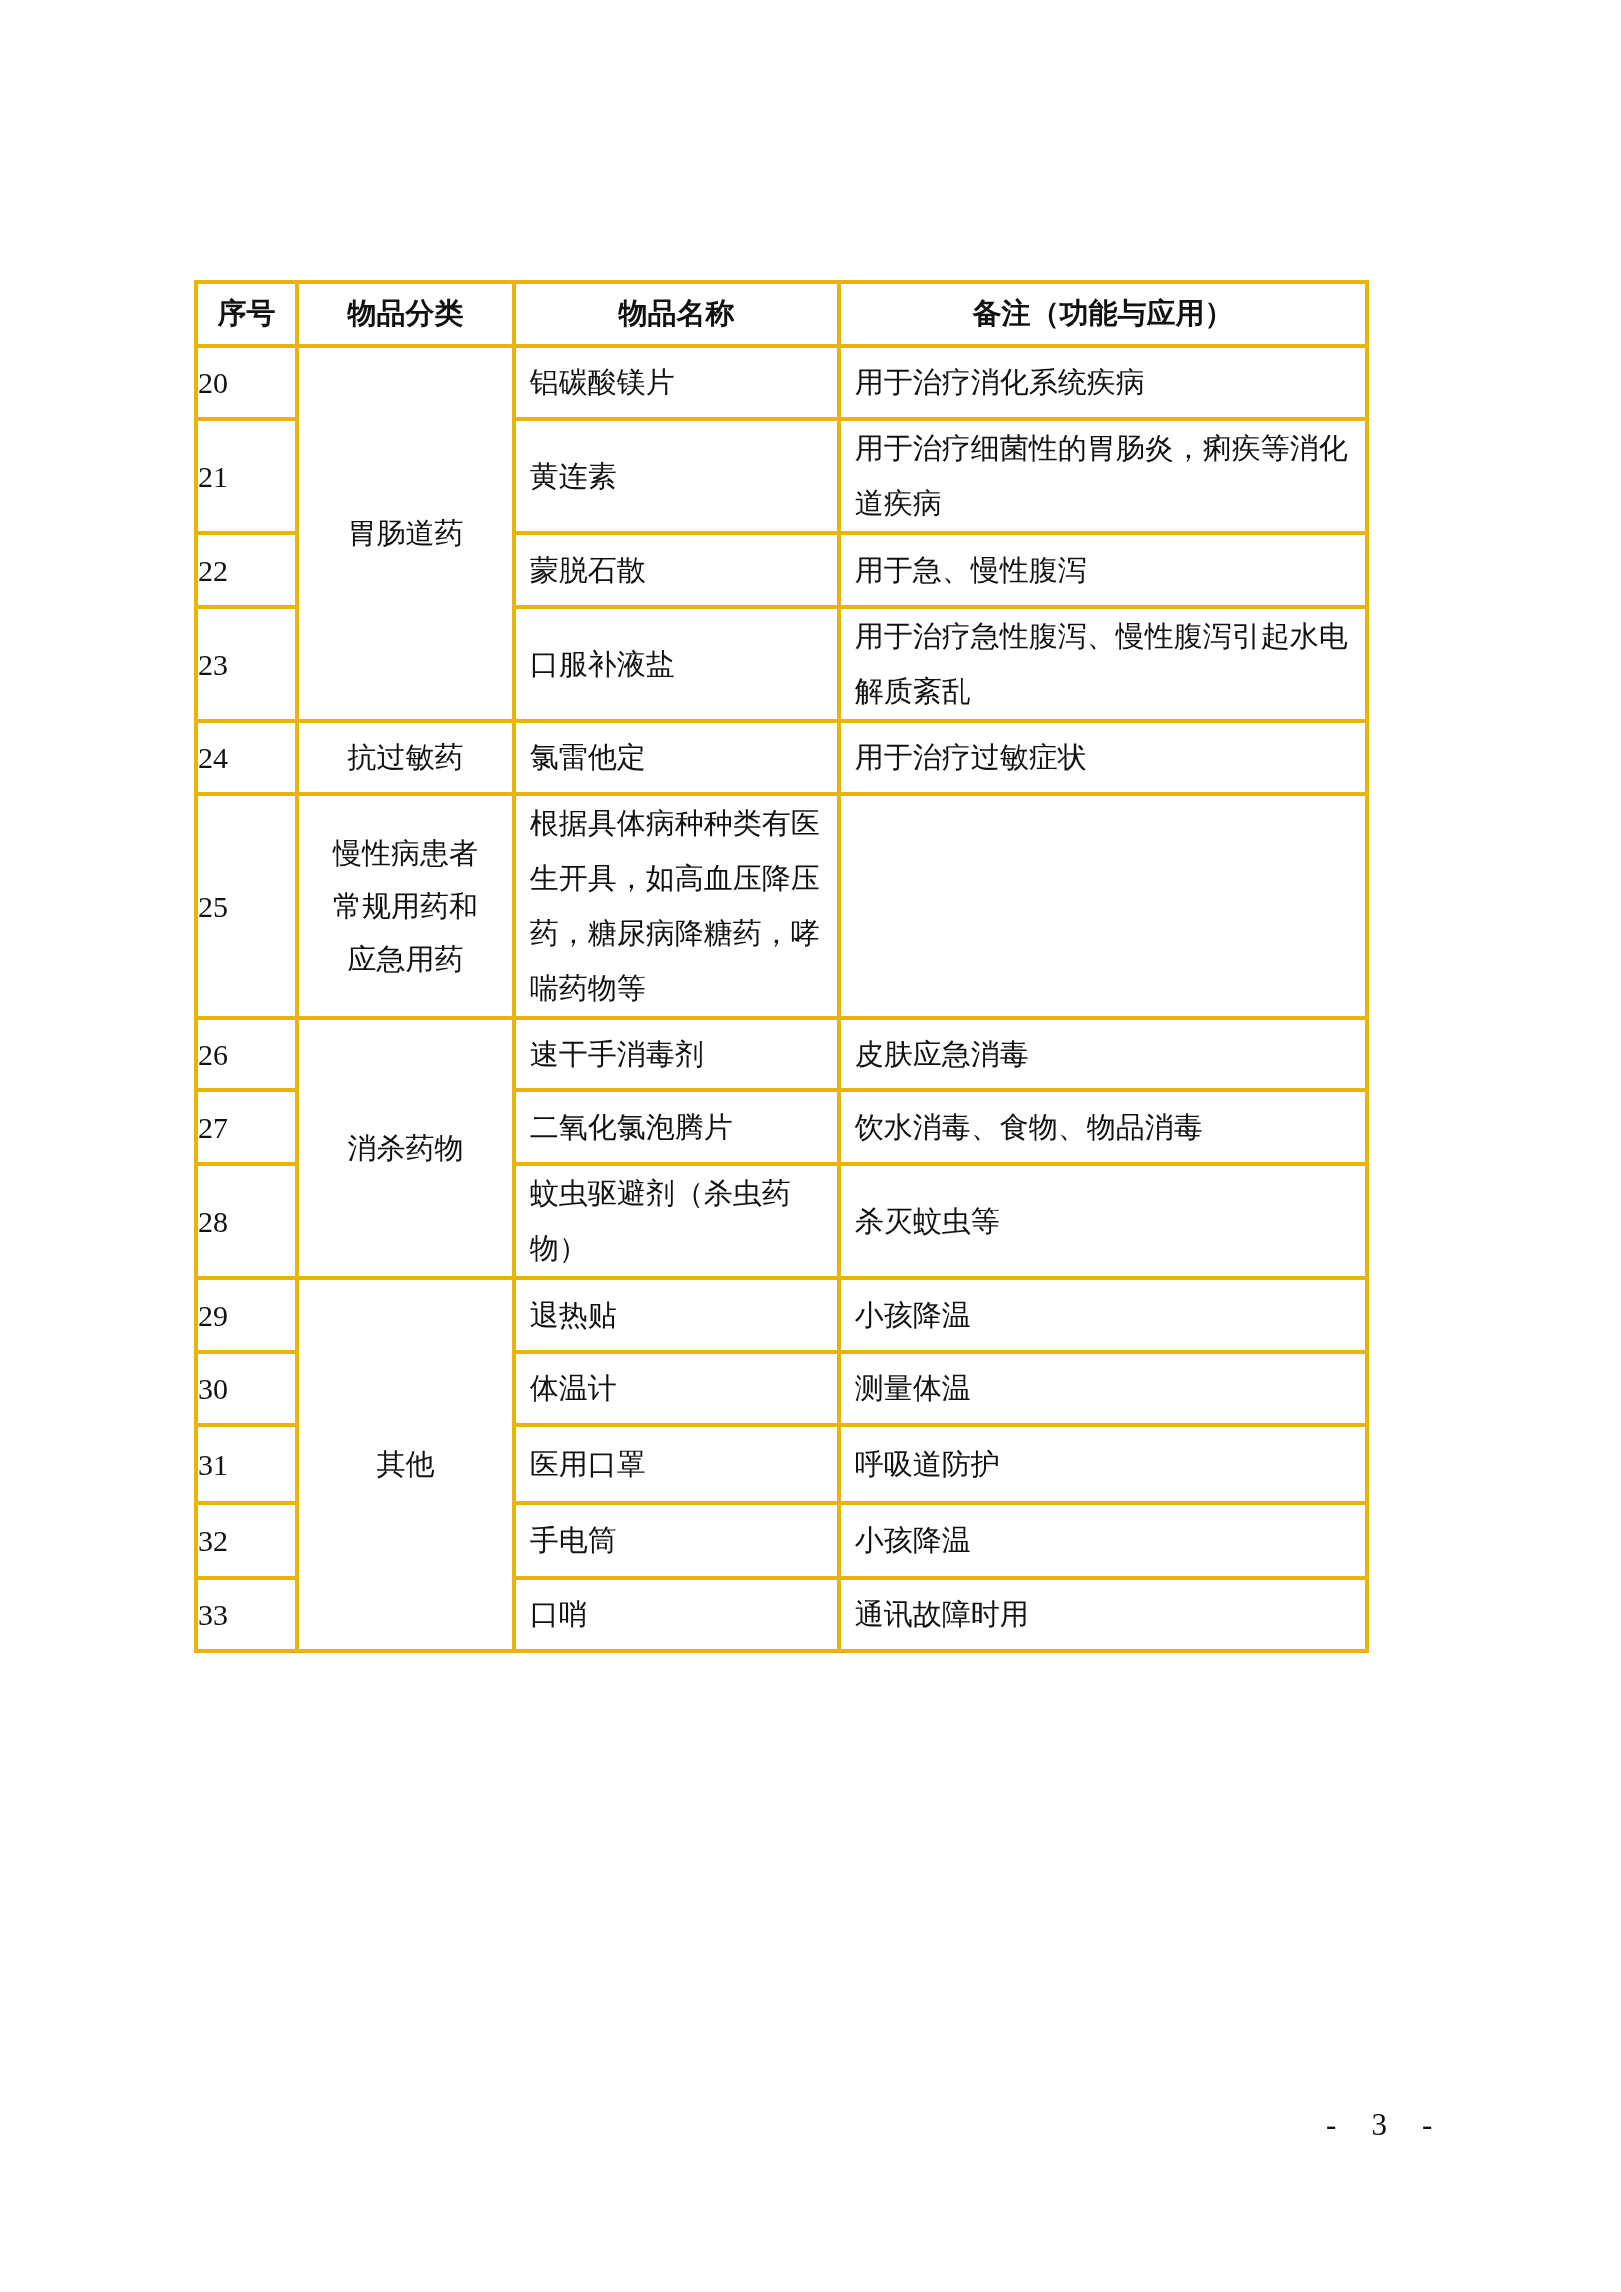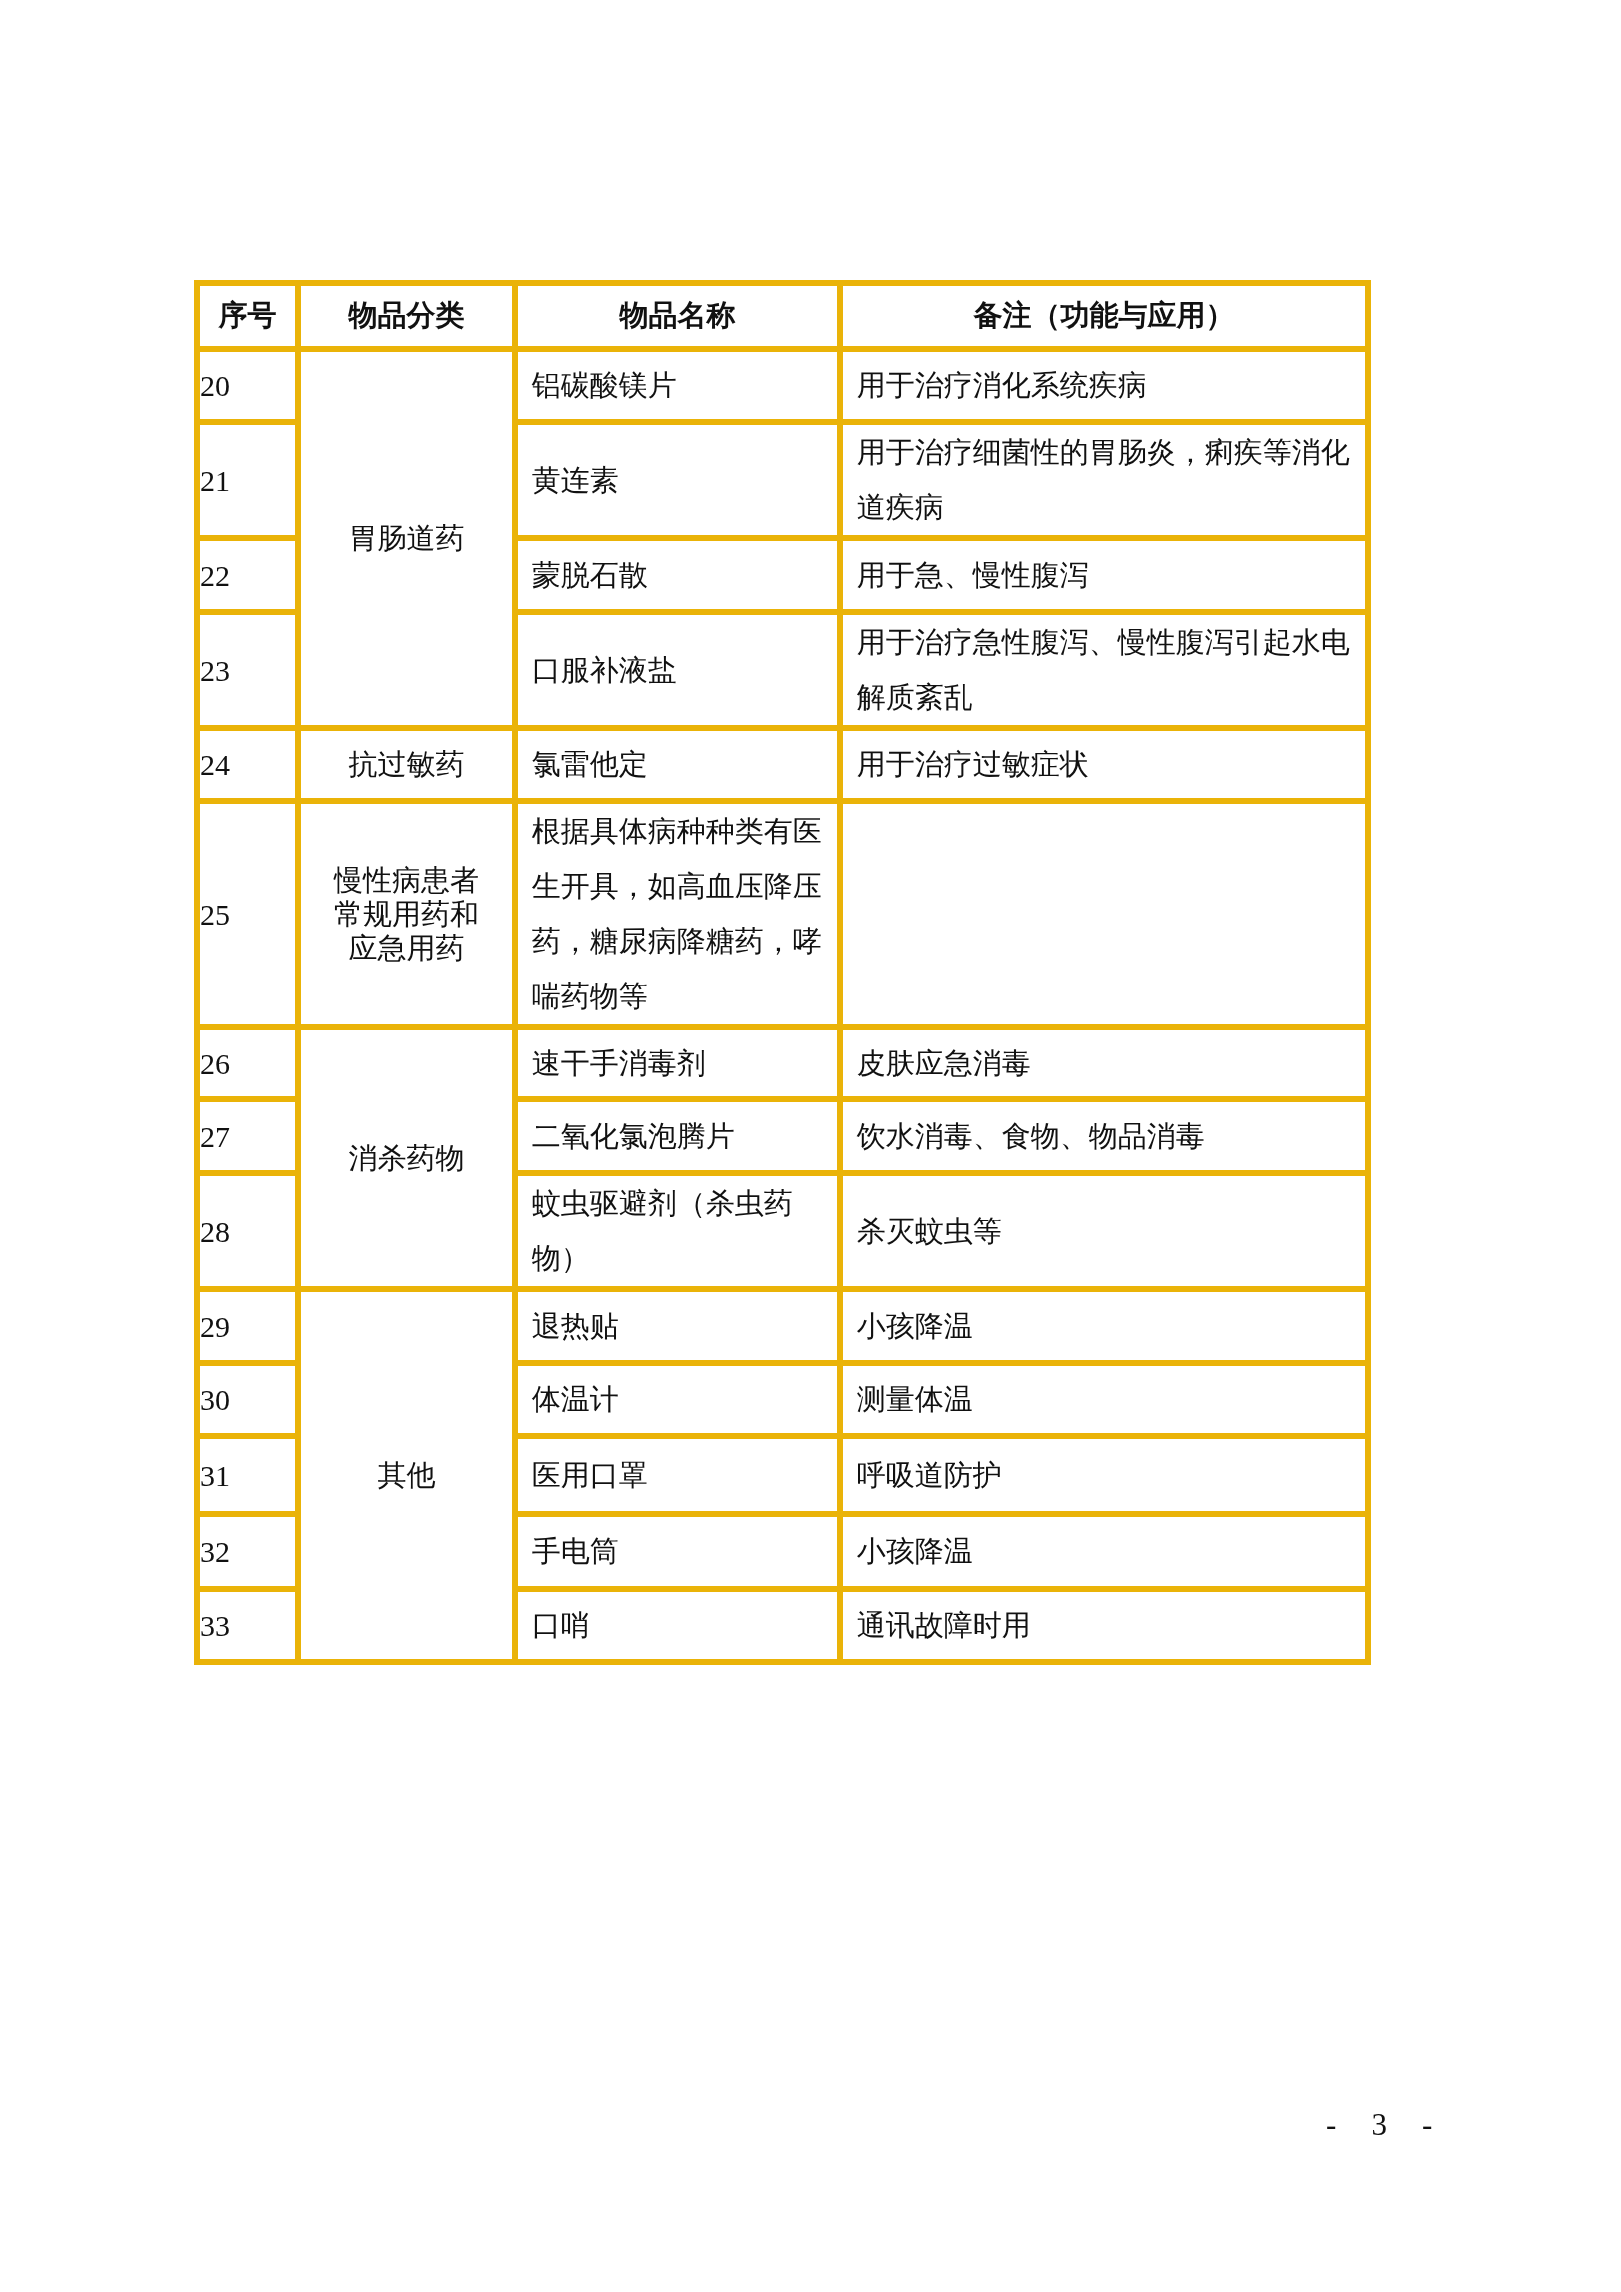--- a/index.html
+++ b/index.html
@@ -1,26 +1,26 @@
 <!DOCTYPE html>
 <html><head>
 <meta charset="utf-8">
 <style>
   html, body { margin:0; padding:0; background:#ffffff; }
   body { width:1621px; height:2293px; position:relative; overflow:hidden;
          font-family: "DejaVu Serif", "Liberation Serif", serif; color:#111; }
   table.main { position:absolute; left:194px; top:280px; width:1171px;
                border-collapse:collapse; table-layout:fixed; }
-  table.main td, table.main th { border:6px solid #eab308; padding:0; font-weight:normal;margin-left:16px; }
+  table.main td, table.main th { border:4px solid #eab308; padding:0; font-weight:normal;margin-left:16px; }
   th { font-size:29px; font-weight:bold !important; text-align:center; height:60px; }
   td { font-size:29px; line-height:55px; }
   td.seq { text-align:left; font-family:"Liberation Serif", serif; font-size:30px; }
   td.cat { text-align:center; }
   td.name, td.note { padding-left:13.7px !important; padding-right:9.8px !important; }
-  td.catwrap { text-align:center; line-height:34px; }
+  td.catwrap { text-align:center; line-height:53px; }
   .page-num { position:absolute; left:1326px; top:2107px; font-size:31px;
               font-family:"Liberation Serif", serif; letter-spacing:13.7px; }
 </style>
 </head>
 <body>
 
 <table class="main">
   <colgroup>
     <col style="width:101px">
       <col style="width:217px">

